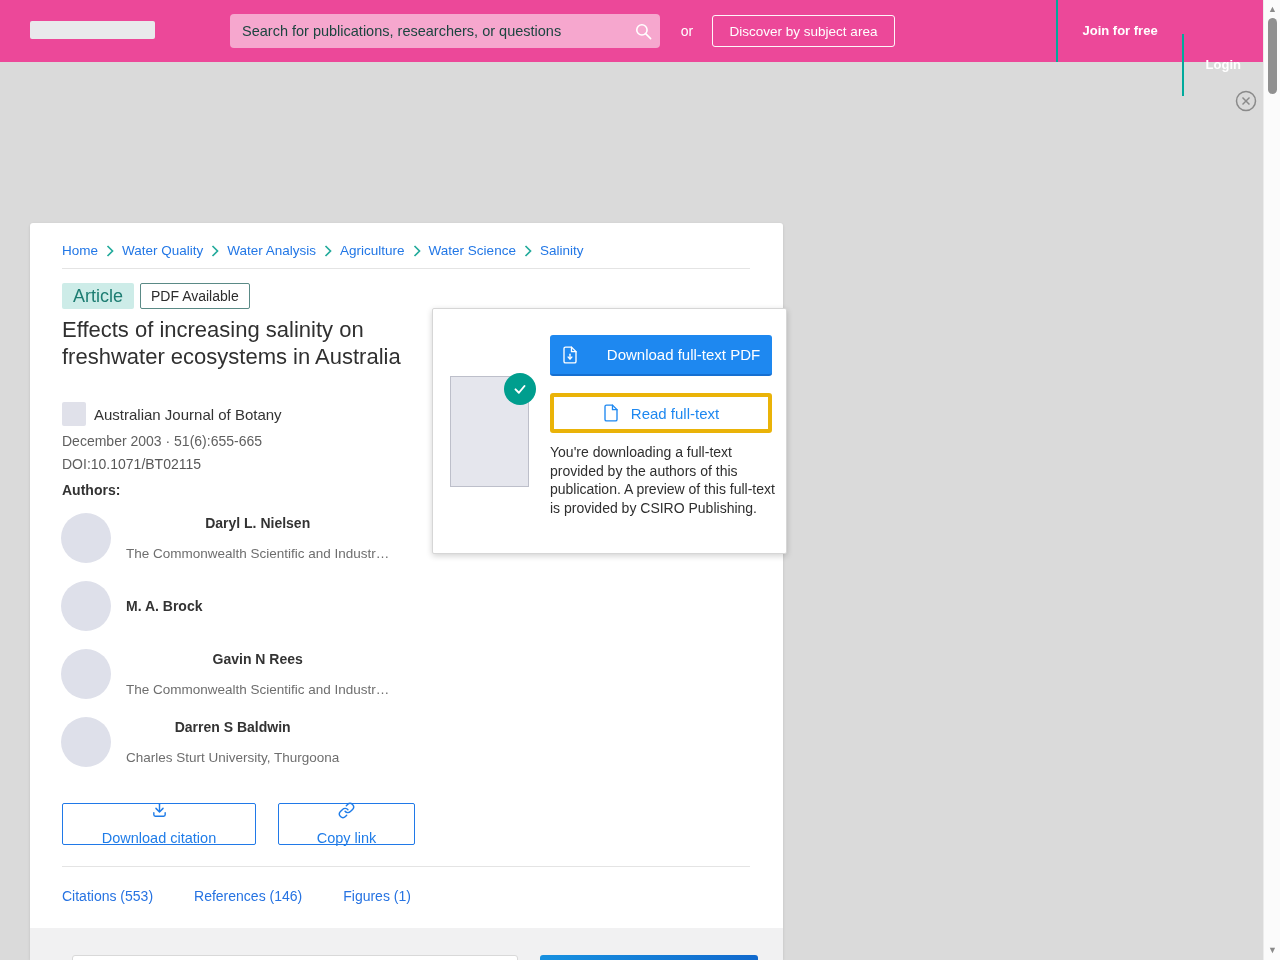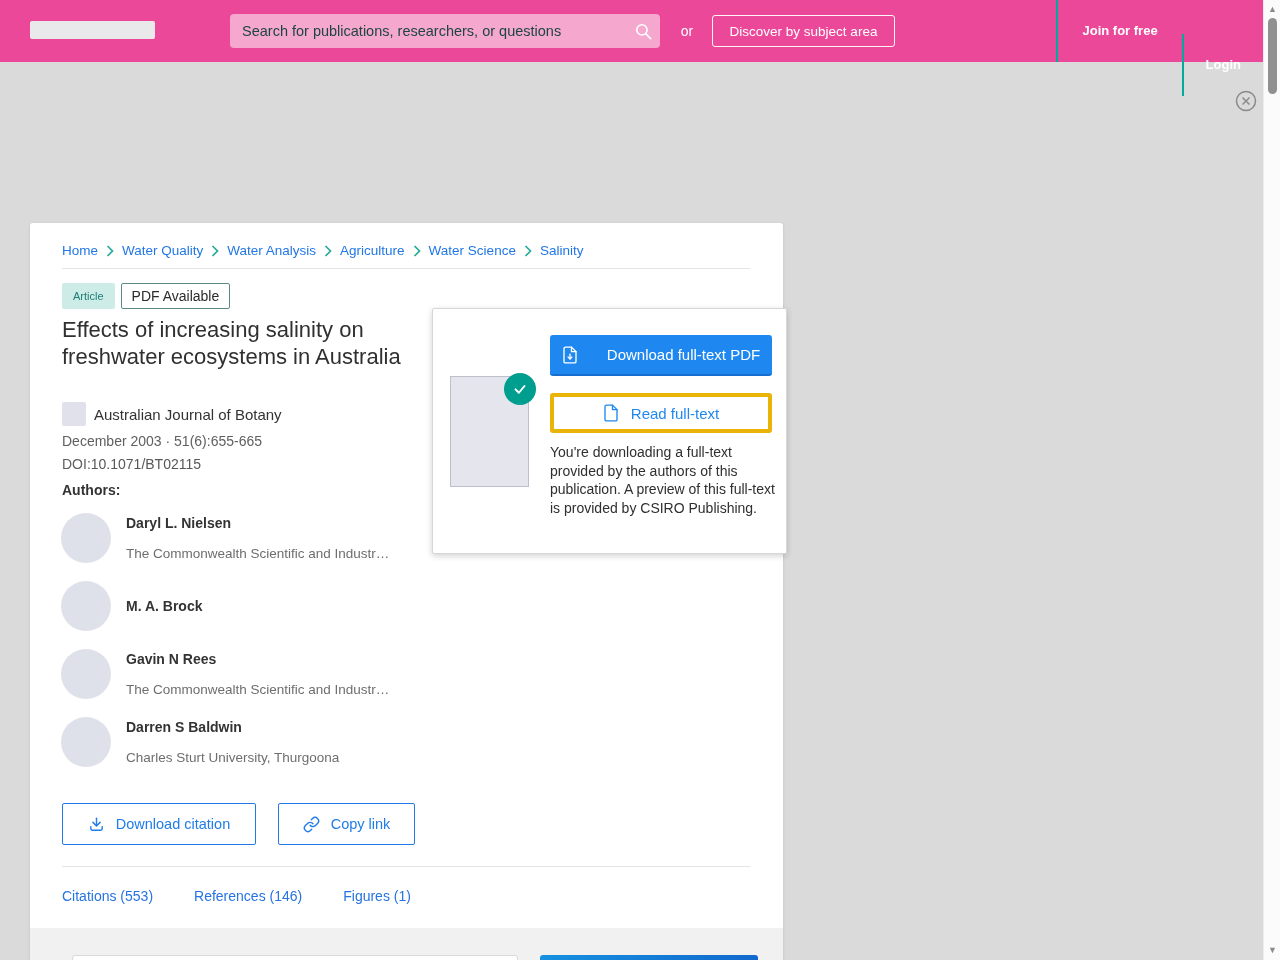--- a/index.html
+++ b/index.html
@@ -33,45 +33,45 @@
 
   
   .card { position:absolute; left:30px; top:223px; width:753px; height:737px; background:#ffffff; border-radius:3px 3px 0 0; box-shadow:0 1px 3px rgba(0,0,0,0.12); overflow:hidden; z-index:2; }
 
   .breadcrumb { position:absolute; left:32px; top:20px; display:flex; align-items:center; gap:8px; font-size:13.5px; }
   .crumb { color:#2277e6; text-decoration:none; cursor:pointer; white-space:nowrap; }
   .chevron { display:flex; align-items:center; }
   .bc-divider { position:absolute; left:32px; top:45px; width:688px; height:1px; background:#e4e4e4; }
 
   .badges { position:absolute; left:32px; top:60px; display:flex; gap:6px; }
-  .badge-article { background:#cdece8; color:#1d7d72; font-size:11px; padding:4px 11px; border-radius:2px; line-height:18px; }
+  .badge-article { background:#cdece8; color:#1d7d72; font-size:18px; padding:4px 11px; border-radius:2px; line-height:18px; }
   .badge-pdf { background:#ffffff; color:#2c2c2c; font-size:14px; padding:3px 10px; border:1px solid #5a8a86; border-radius:2px; line-height:18px; }
 
   .title { position:absolute; left:32px; top:93px; width:340px; font-size:22px; line-height:27px; font-weight:500; color:#303030; }
 
   .journal-row { position:absolute; left:32px; top:179px; display:flex; align-items:center; gap:8px; }
   .journal-icon { width:24px; height:24px; background:#e0e1ea; border-radius:2px; }
   .journal-name { font-size:15px; color:#333333; text-decoration:none; cursor:pointer; }
 
   .date-line { position:absolute; left:32px; top:210px; font-size:14px; color:#606060; }
   .doi-line { position:absolute; left:32px; top:233px; font-size:14px; color:#606060; }
   .doi-link { color:#575757; cursor:pointer; }
 
   .authors-label { position:absolute; left:32px; top:259px; font-size:14px; font-weight:bold; color:#333333; }
 
   .authors { position:absolute; left:31px; top:290px; width:400px; }
   .author-row { display:flex; align-items:center; gap:15px; margin-bottom:18px; min-height:50px; }
   .avatar { width:50px; height:50px; border-radius:50%; background:#dee0ea; flex:none; cursor:pointer; }
-  .author-meta { display:flex; flex-direction:column; gap:15px; }
+  .author-meta { display:flex; flex-direction:column; gap:15px;align-items:center; }
   .author-name { font-size:14px; font-weight:bold; color:#333333; text-decoration:none; cursor:pointer; }
   .author-affiliation { font-size:13.5px; color:#6e6e6e; }
   .author-affiliation:empty { display:none; }
 
   .action-row { position:absolute; left:32px; top:580px; display:flex; gap:22px; }
-  .outline-btn { height:42px; background:#ffffff; border:1px solid #2079e8; border-radius:2px; color:#1f7ce8; font-size:14.5px; font-family:"Liberation Sans",sans-serif; display:flex; align-items:center; justify-content:center; gap:11px; cursor:pointer; }
+  .outline-btn { height:42px; background:#ffffff; border:1px solid #2079e8; border-radius:2px; color:#1f7ce8; font-size:14.5px; font-family:"Liberation Sans",sans-serif; display:flex; align-items:center; justify-content:center; gap:11px; cursor:pointer;flex-direction:column; }
   .btn-download-citation { width:194px; }
   .btn-copy-link { width:137px; }
 
   .divider2 { position:absolute; left:32px; top:643px; width:688px; height:1px; background:#e4e4e4; }
 
   .tabs { position:absolute; left:32px; top:665px; display:flex; gap:41px; }
   .tab { font-size:14px; color:#2673e2; text-decoration:none; cursor:pointer; }
 
   .card-footer { position:absolute; left:0; top:705px; width:753px; height:32px; background:#f1f1f2; }
   .footer-input { position:absolute; left:42px; top:732px; width:446px; height:40px; background:#ffffff; border:1px solid #d9d9d9; border-radius:3px; }

